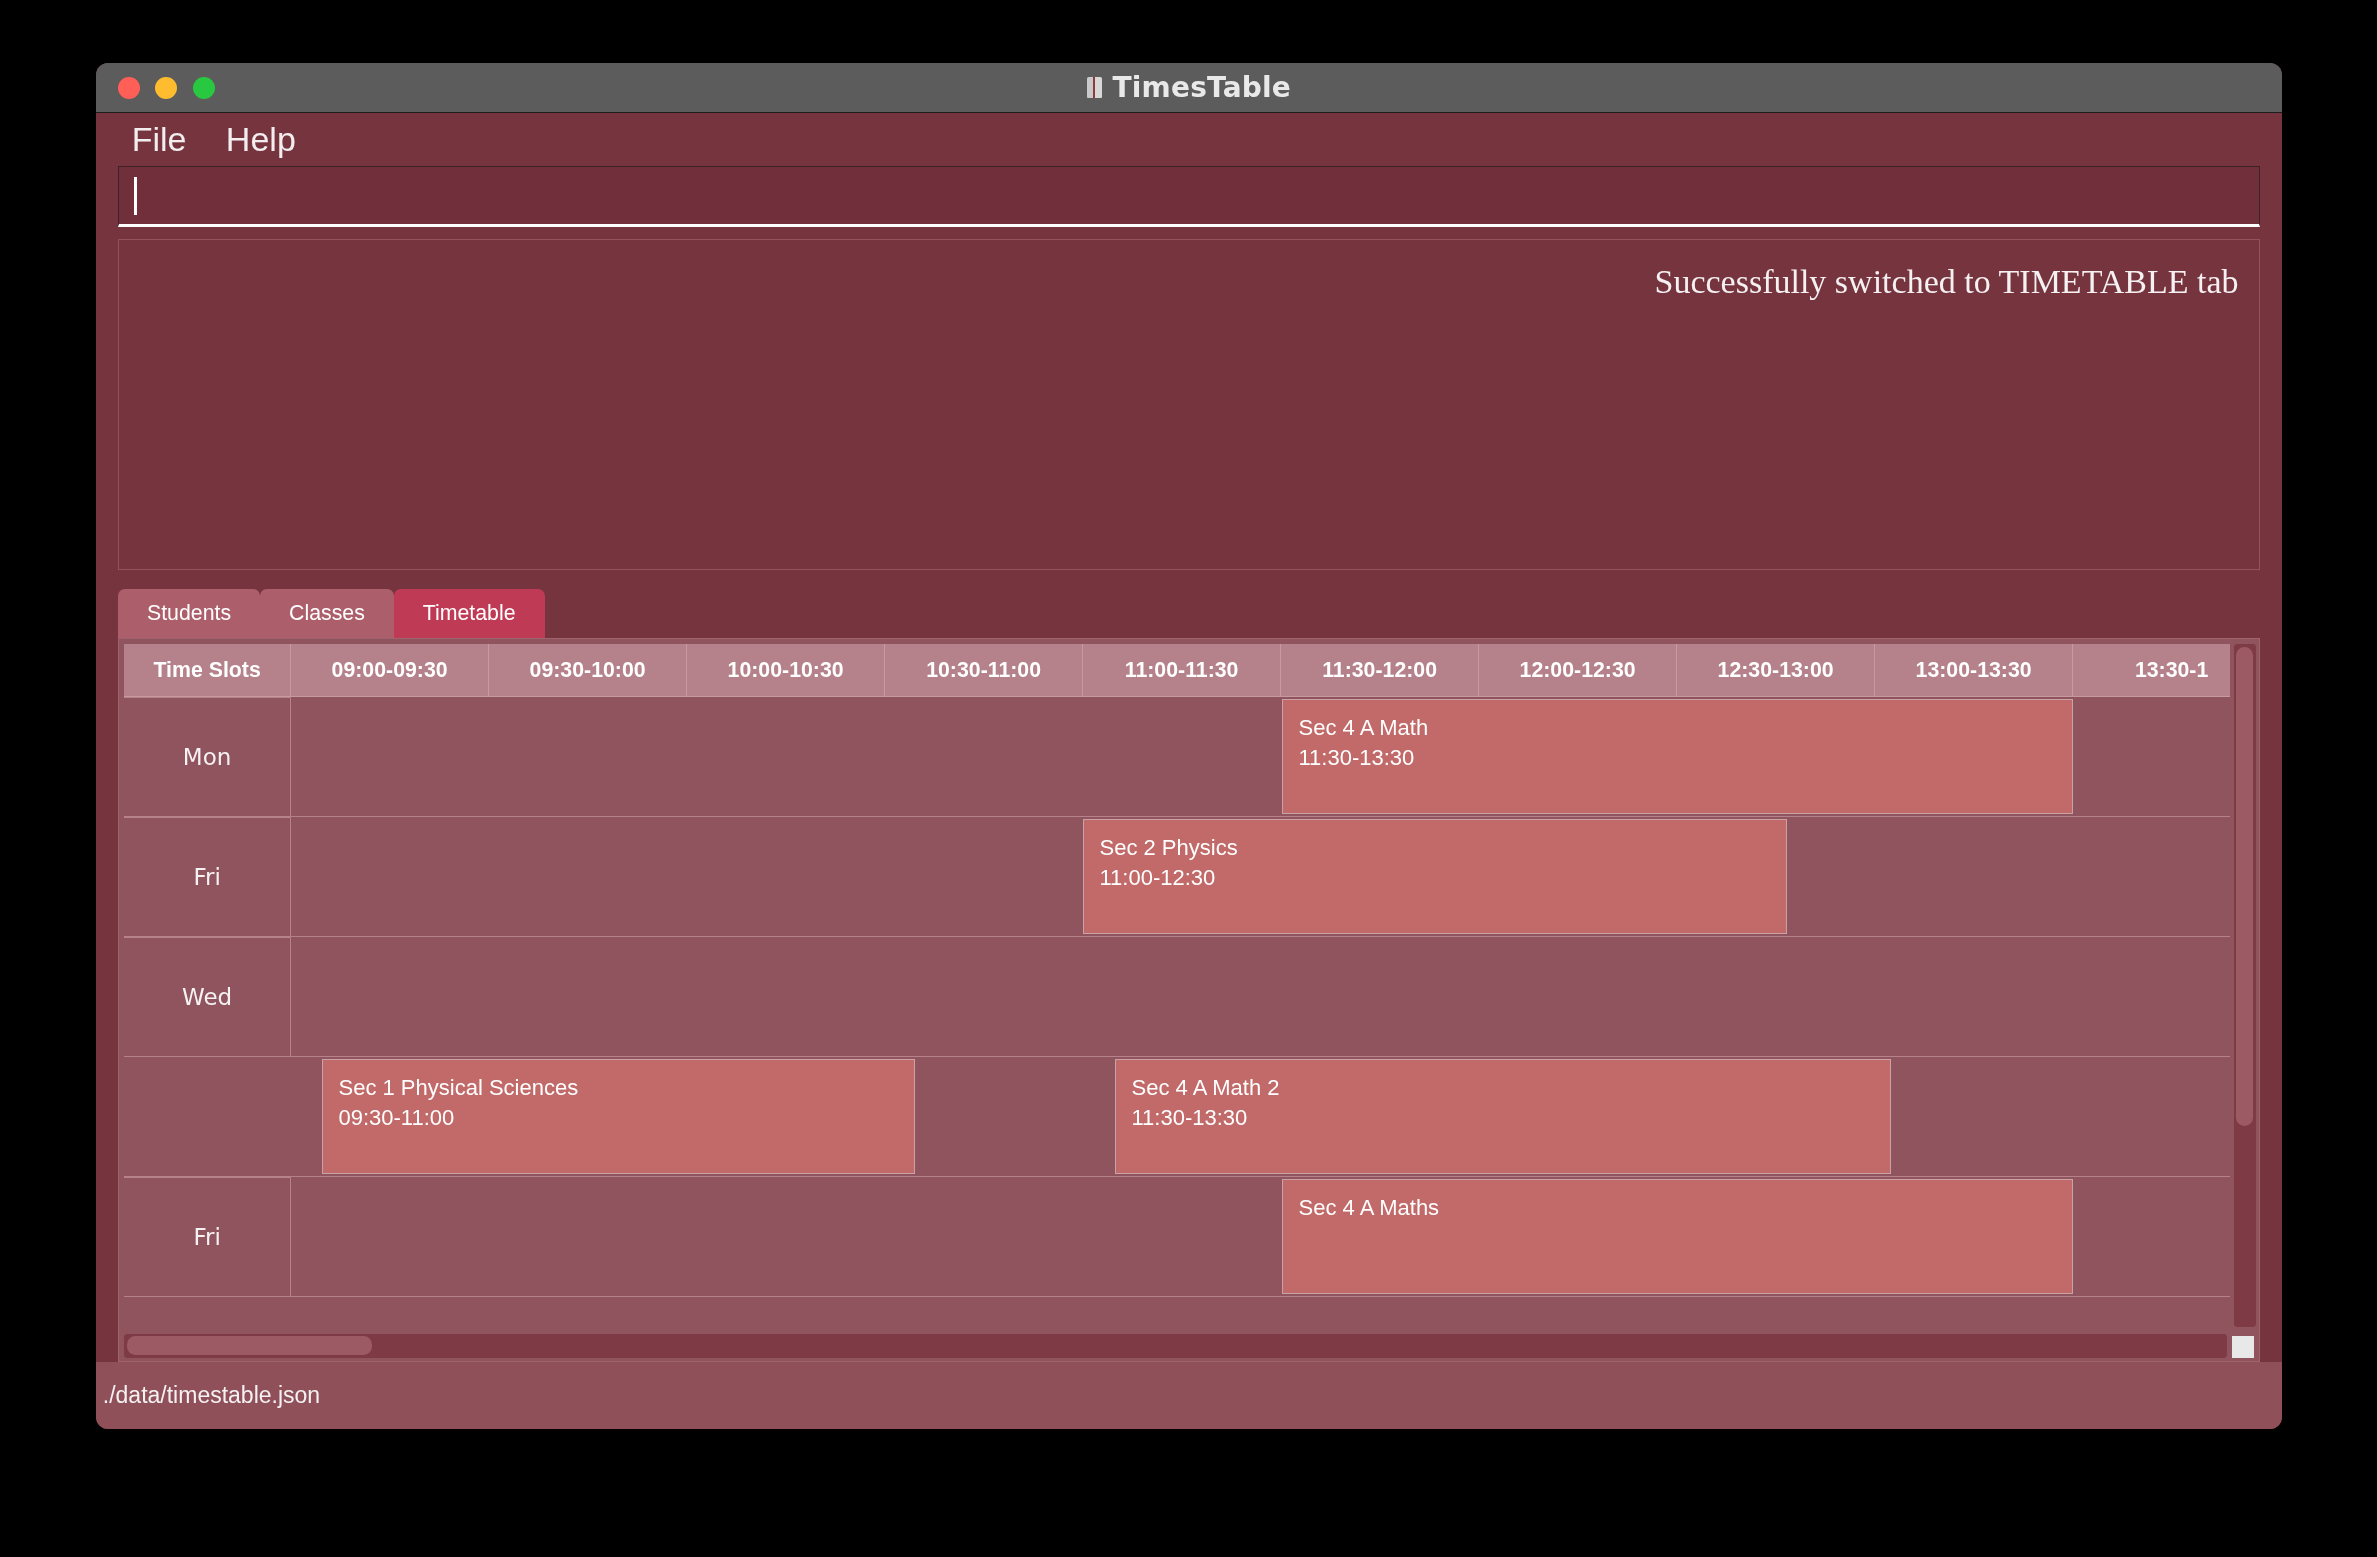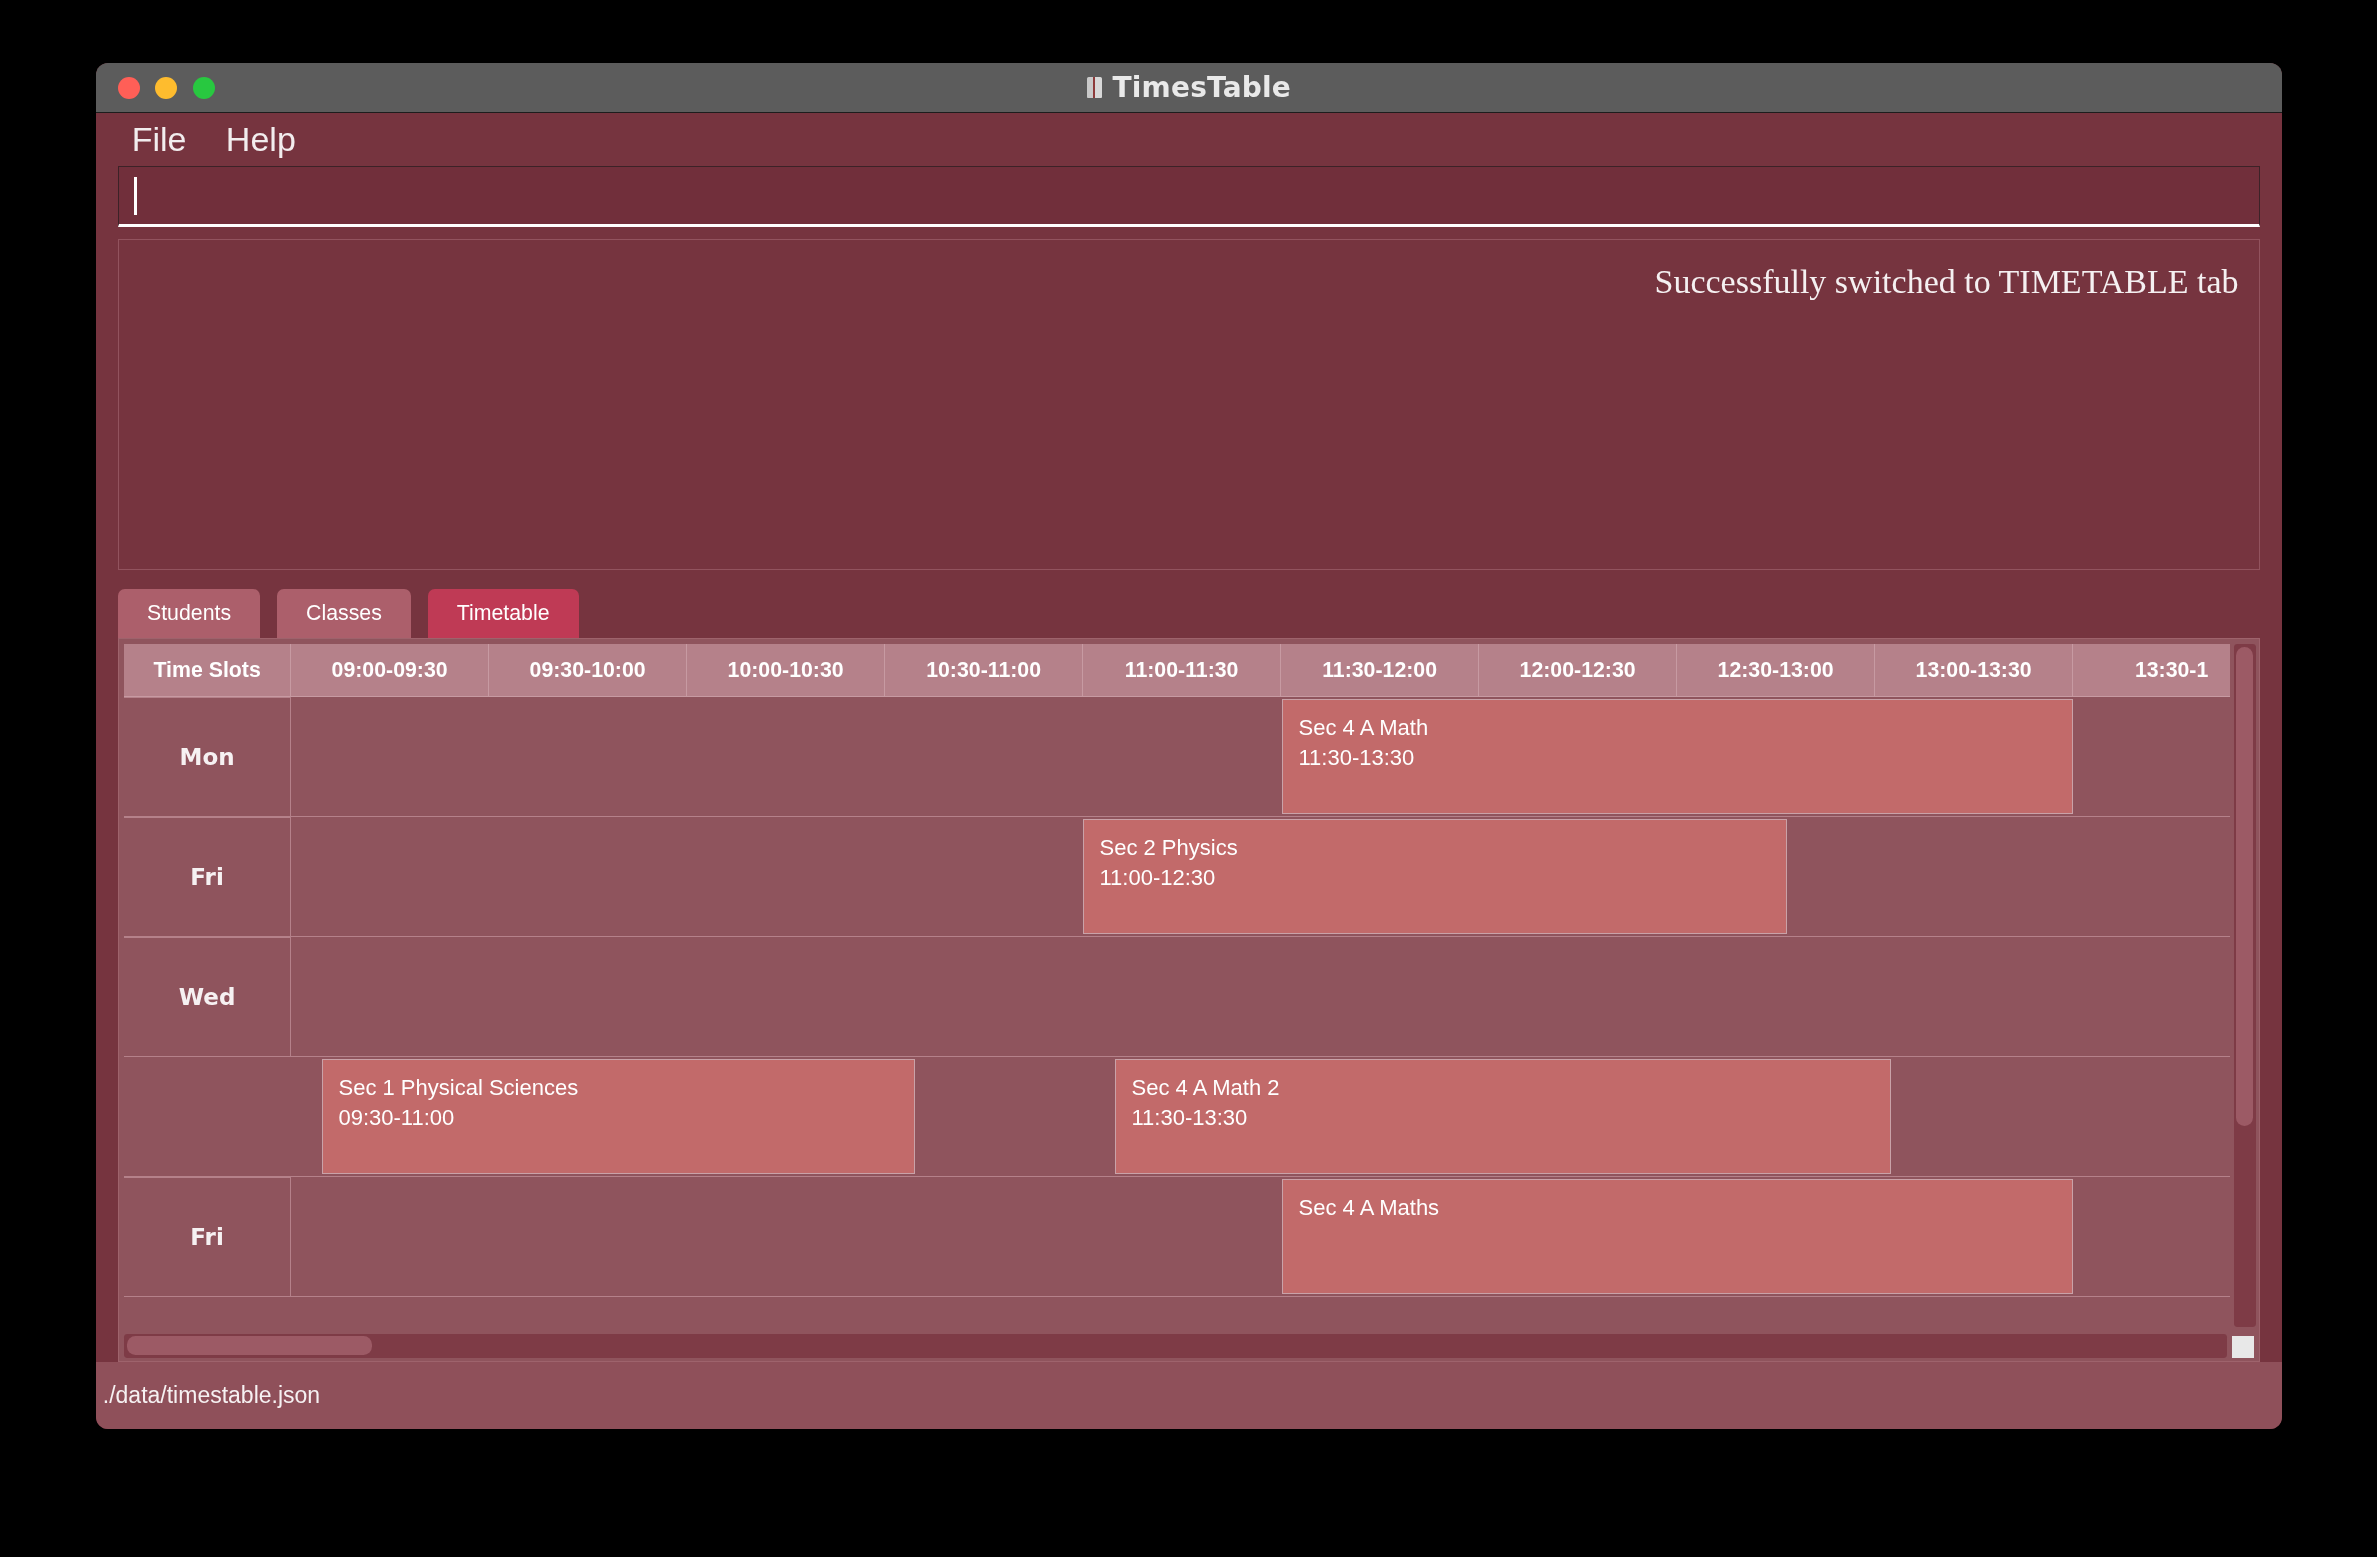--- a/index.html
+++ b/index.html
@@ -132,21 +132,21 @@
     font-family: Liberation Serif, serif;
     font-size: 34px;
     line-height: 1.2;
     text-align: right;
   }
 
   
   .tabbar {
     flex: 0 0 auto;
     display: flex;
-    gap: 17px;
+    gap: 0;
     padding: 19px 22px 0 22px;
   }
   .tab {
     background: #AC5F6B;
     color: #FFFFFF;
     font-family: "Liberation Sans", sans-serif;
     font-size: 21.3px;
     padding: 12px 29px;
     border-radius: 6.8px 6.8px 0 0;
     cursor: pointer;
@@ -205,21 +205,21 @@
     position: relative;
     height: 120px;
   }
   .day-label {
     width: 167px;
     flex: 0 0 167px;
     background: #8F545D;
     color: #F6F1F2;
     font-family: "DejaVu Sans", sans-serif;
     font-size: 23px;
-    font-weight: bold;
+    font-weight: normal;
     display: flex;
     align-items: center;
     justify-content: center;
     border-right: 1.7px solid #B5818A;
     border-bottom: 1.7px solid #B5818A;
     border-top: 0.9px solid #B5818A;
   }
   .day-track {
     position: relative;
     flex: 1 1 auto;

